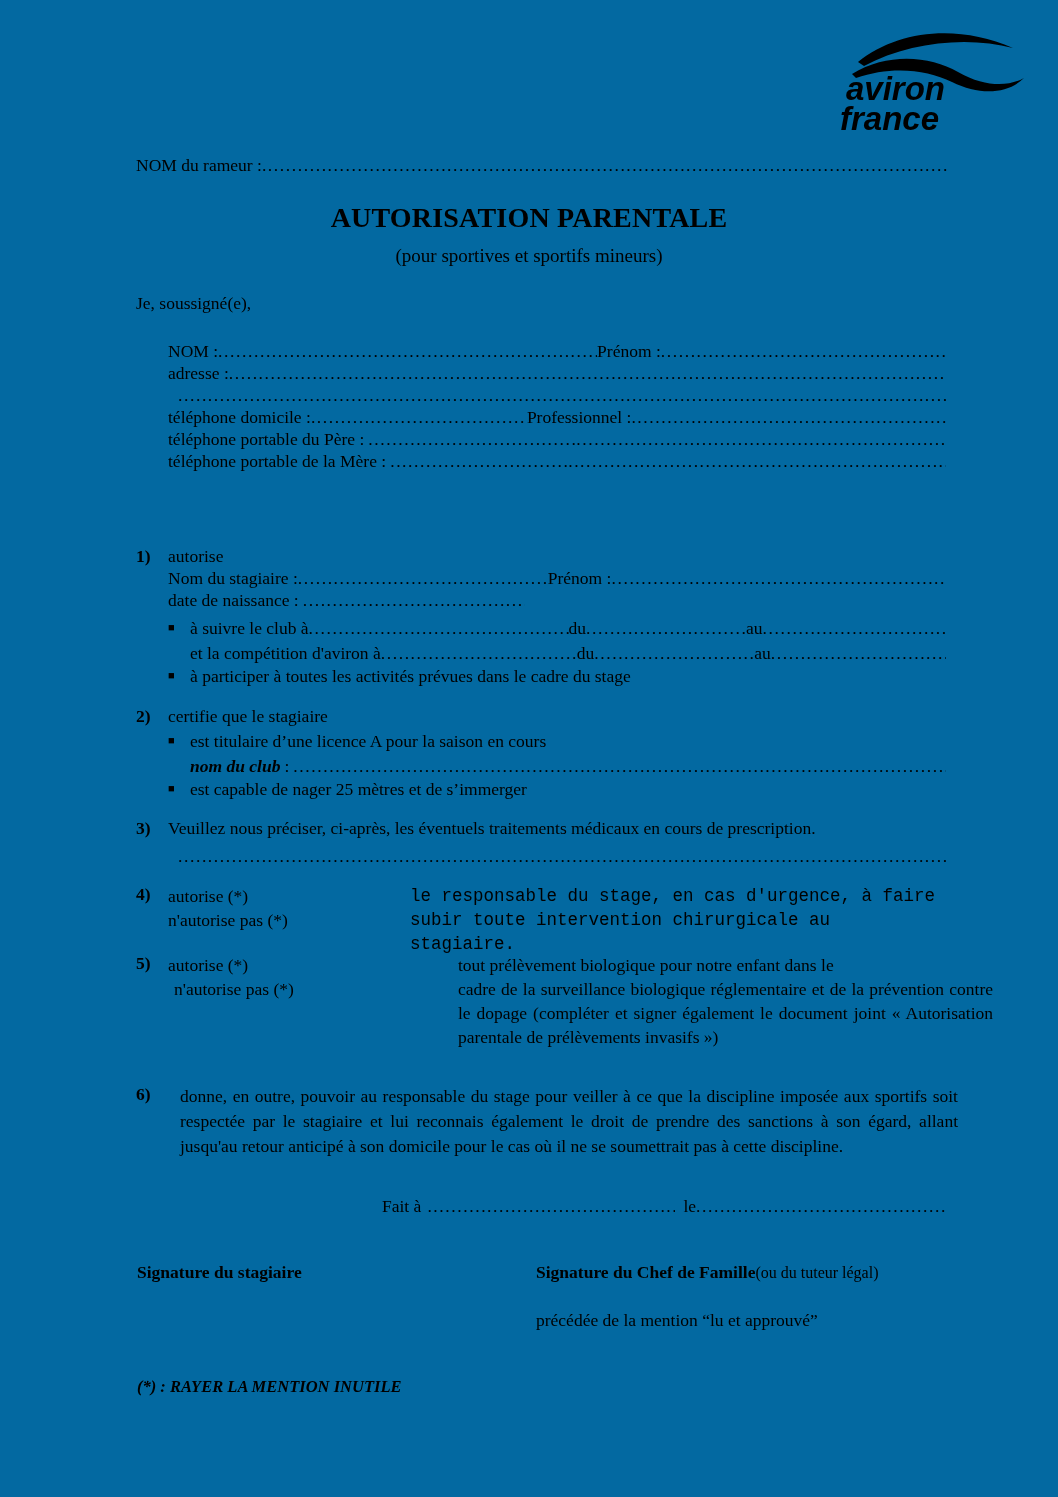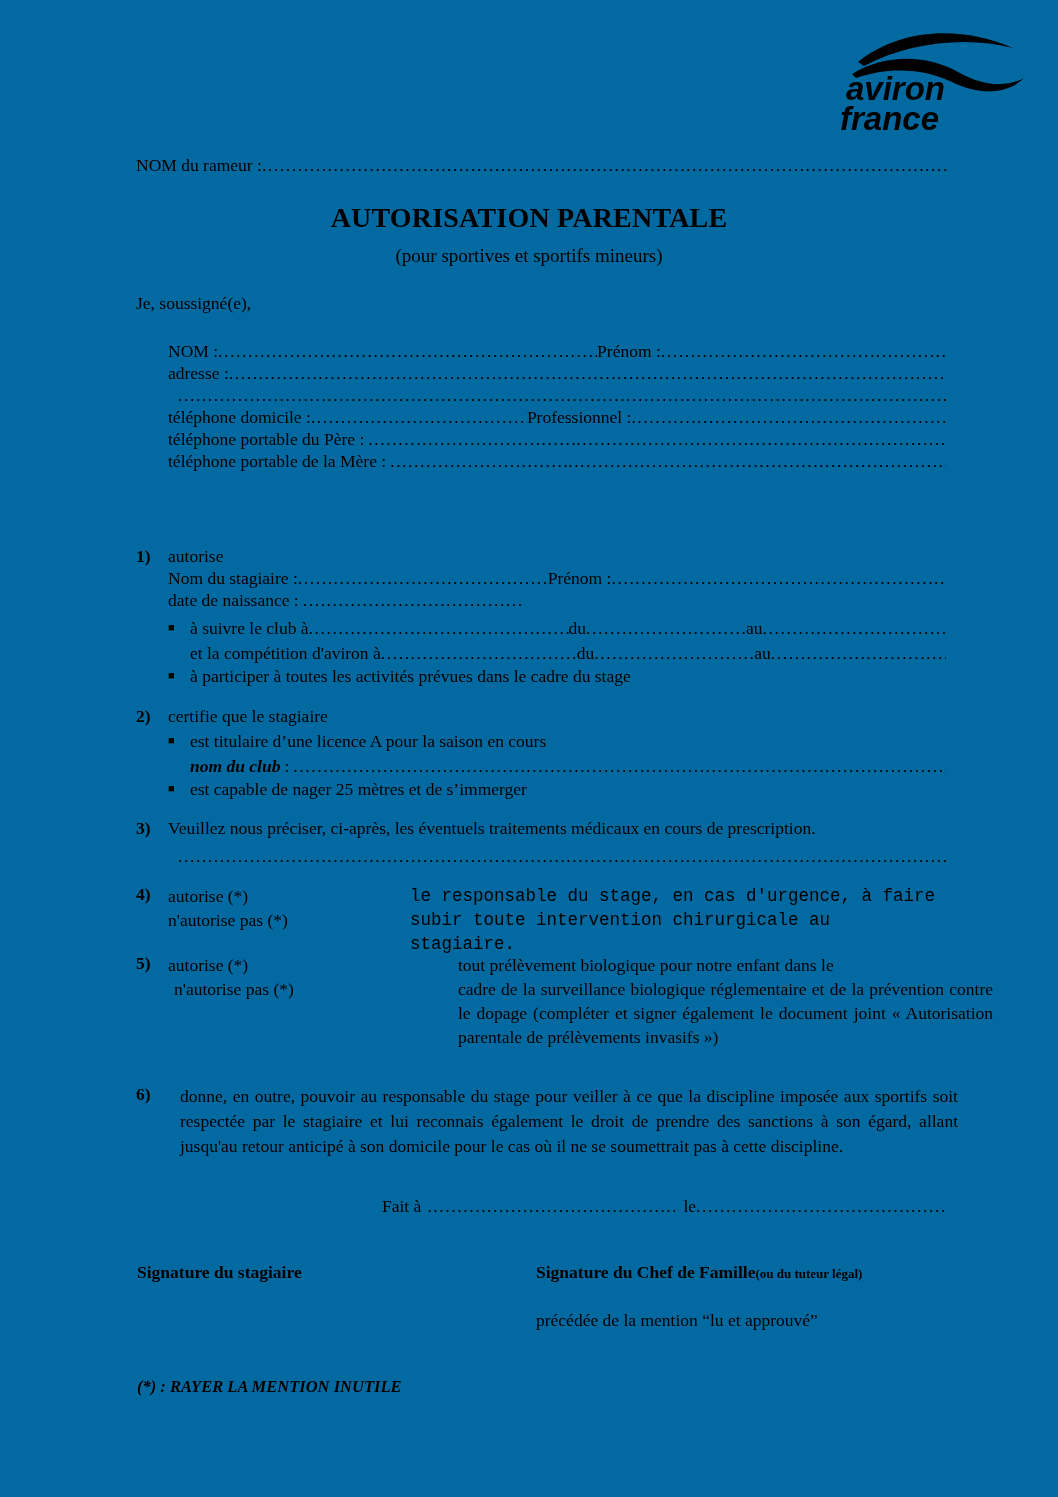--- a/index.html
+++ b/index.html
@@ -158,22 +158,22 @@
   }
   .sig-right {
     position: absolute;
     left: 536px;
     top: 1262px;
     font-size: 17.5px;
     font-weight: bold;
     white-space: nowrap;
   }
   .sig-right .small {
-    font-size: 13px;
-    font-weight: bold;
+    font-size: 16px;
+    font-weight: normal;
   }
   .mention {
     position: absolute;
     left: 536px;
     top: 1310px;
     font-size: 17.5px;
   }
 
   .footnote {
     position: absolute;

